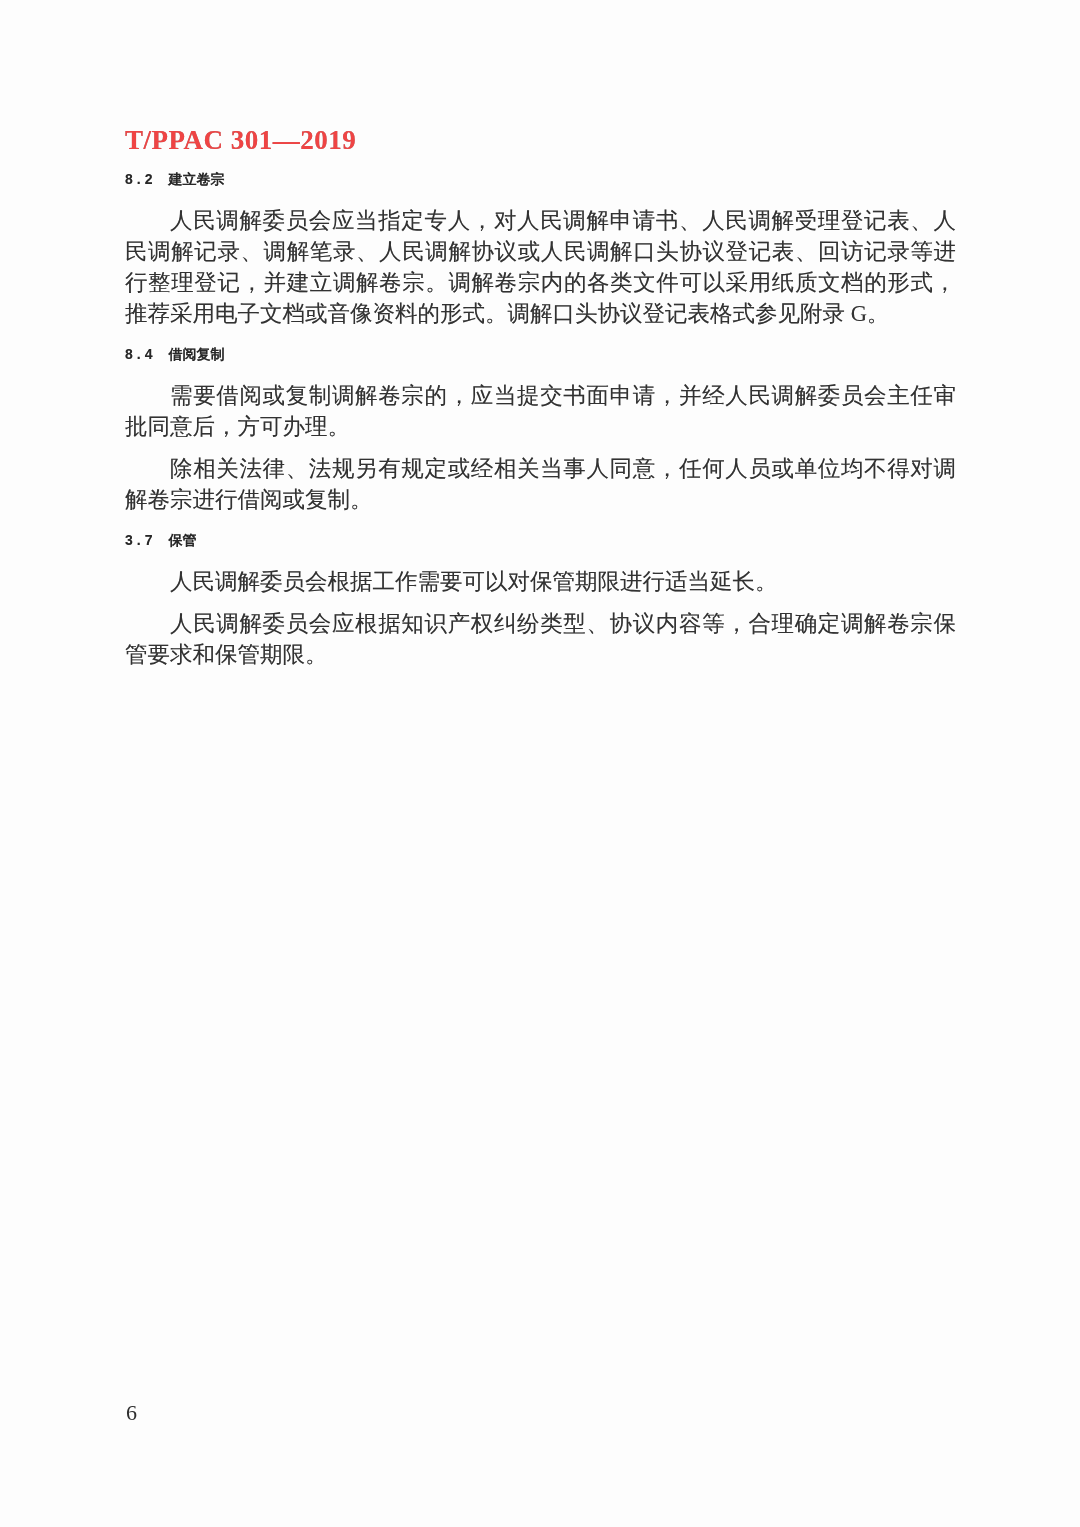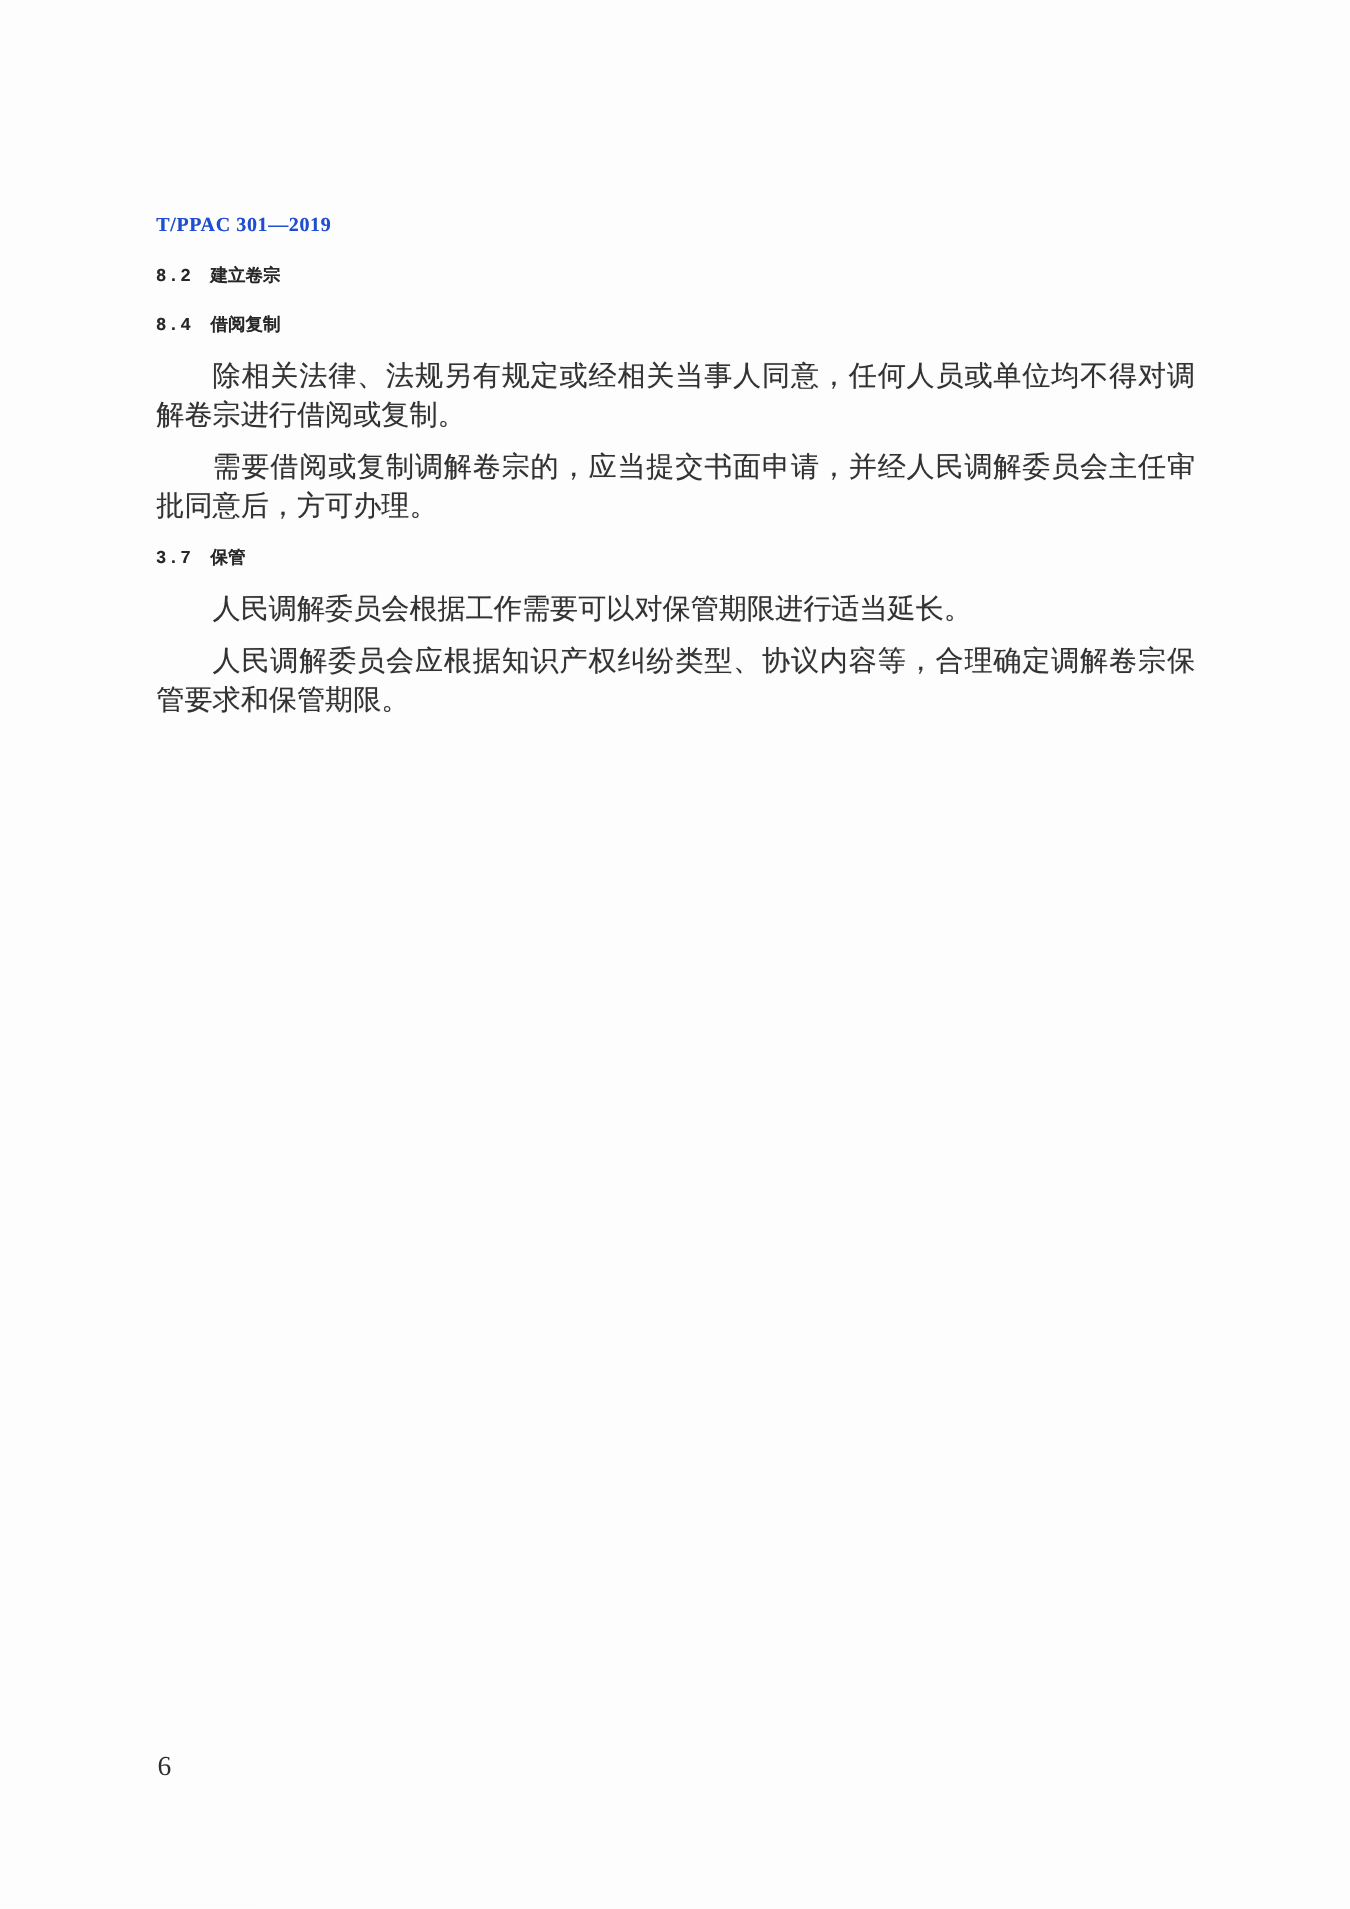--- a/index.html
+++ b/index.html
@@ -22,27 +22,26 @@
   .content {
     position: absolute;
     top: 126px;
     left: 125px;
     width: 831px;
   }
 
   .running-header {
     font-family: "Liberation Serif", "DejaVu Serif", serif;
     font-weight: bold;
-    font-size: 16px;
+    font-size: 27px;
     line-height: 28px;
     letter-spacing: 0.5px;
-    color: #1d4ed8;
+    color: #ef4444;
     margin-bottom: 12px;
     text-shadow: 0 0 0.5px rgba(40,40,40,0.45);
-    margin-top: 41px;
   }
 
   h2.section-heading {
     font-family: "Liberation Sans", "DejaVu Sans", sans-serif;
     font-size: 14px;
     line-height: 26px;
     font-weight: bold;
     color: #272727;
     margin: 12px 0 13px 0;
     text-shadow: 0 0 0.5px rgba(40,40,40,0.4);
@@ -78,27 +77,28 @@
 <body>
 
 <div class="page">
   <div class="content">
 
     <div class="running-header">T/PPAC 301—2019</div>
 
     <h2 class="section-heading">
       <span class="sec-num">8.2</span><span>建立卷宗</span>
     </h2>
+    <p class="body-para">人民调解委员会应当指定专人，对人民调解申请书、人民调解受理登记表、人民调解记录、调解笔录、人民调解协议或人民调解口头协议登记表、回访记录等进行整理登记，并建立调解卷宗。调解卷宗内的各类文件可以采用纸质文档的形式，推荐采用电子文档或音像资料的形式。调解口头协议登记表格式参见附录 G。</p>
 
 
     <h2 class="section-heading">
       <span class="sec-num">8.4</span><span>借阅复制</span>
     </h2>
+    <p class="body-para">需要借阅或复制调解卷宗的，应当提交书面申请，并经人民调解委员会主任审批同意后，方可办理。</p>
     <p class="body-para">除相关法律、法规另有规定或经相关当事人同意，任何人员或单位均不得对调解卷宗进行借阅或复制。</p>
-    <p class="body-para">需要借阅或复制调解卷宗的，应当提交书面申请，并经人民调解委员会主任审批同意后，方可办理。</p>
 
     <h2 class="section-heading">
       <span class="sec-num">3.7</span><span>保管</span>
     </h2>
     <p class="body-para">人民调解委员会根据工作需要可以对保管期限进行适当延长。</p>
     <p class="body-para">人民调解委员会应根据知识产权纠纷类型、协议内容等，合理确定调解卷宗保管要求和保管期限。</p>
 
   </div>
 
   <div class="page-number">6</div>

